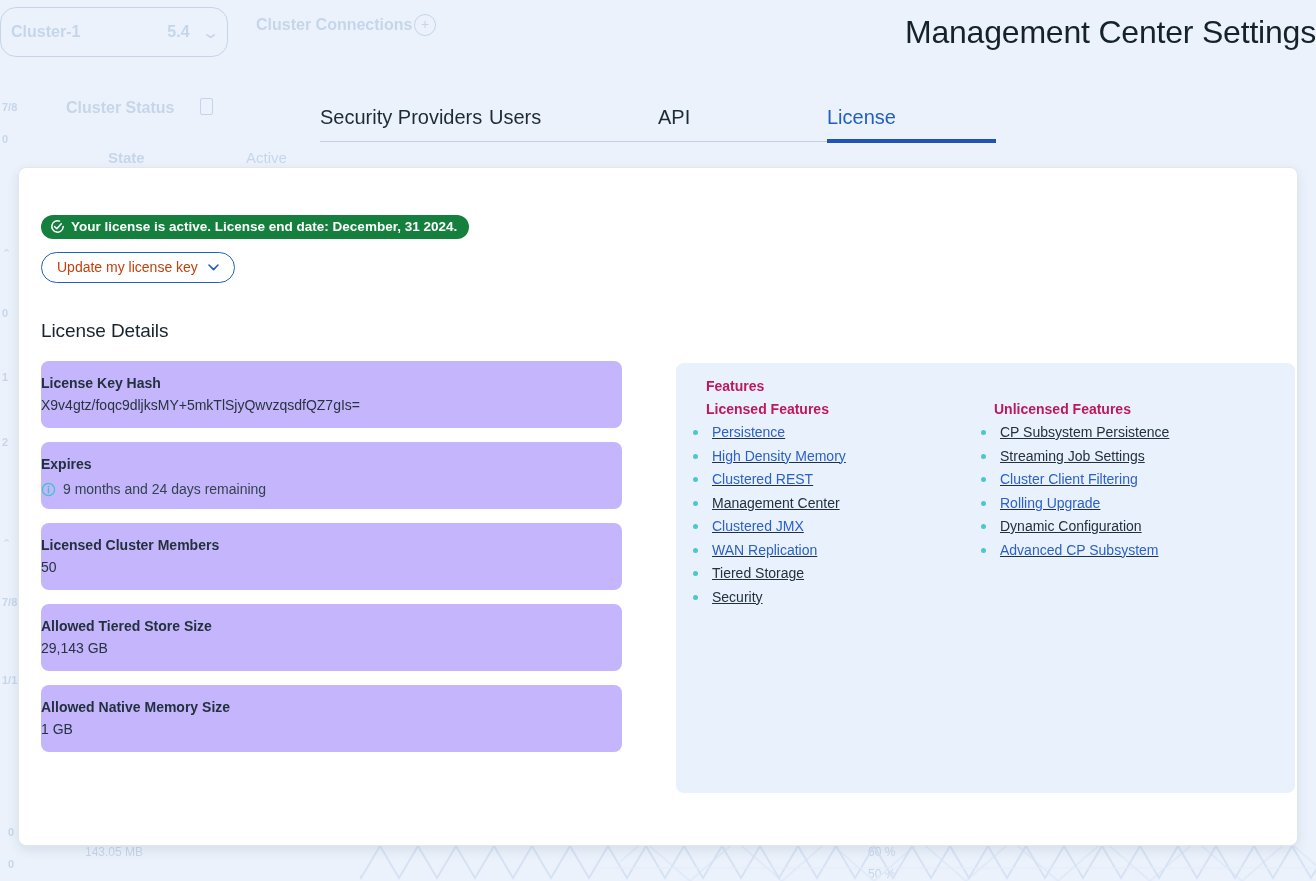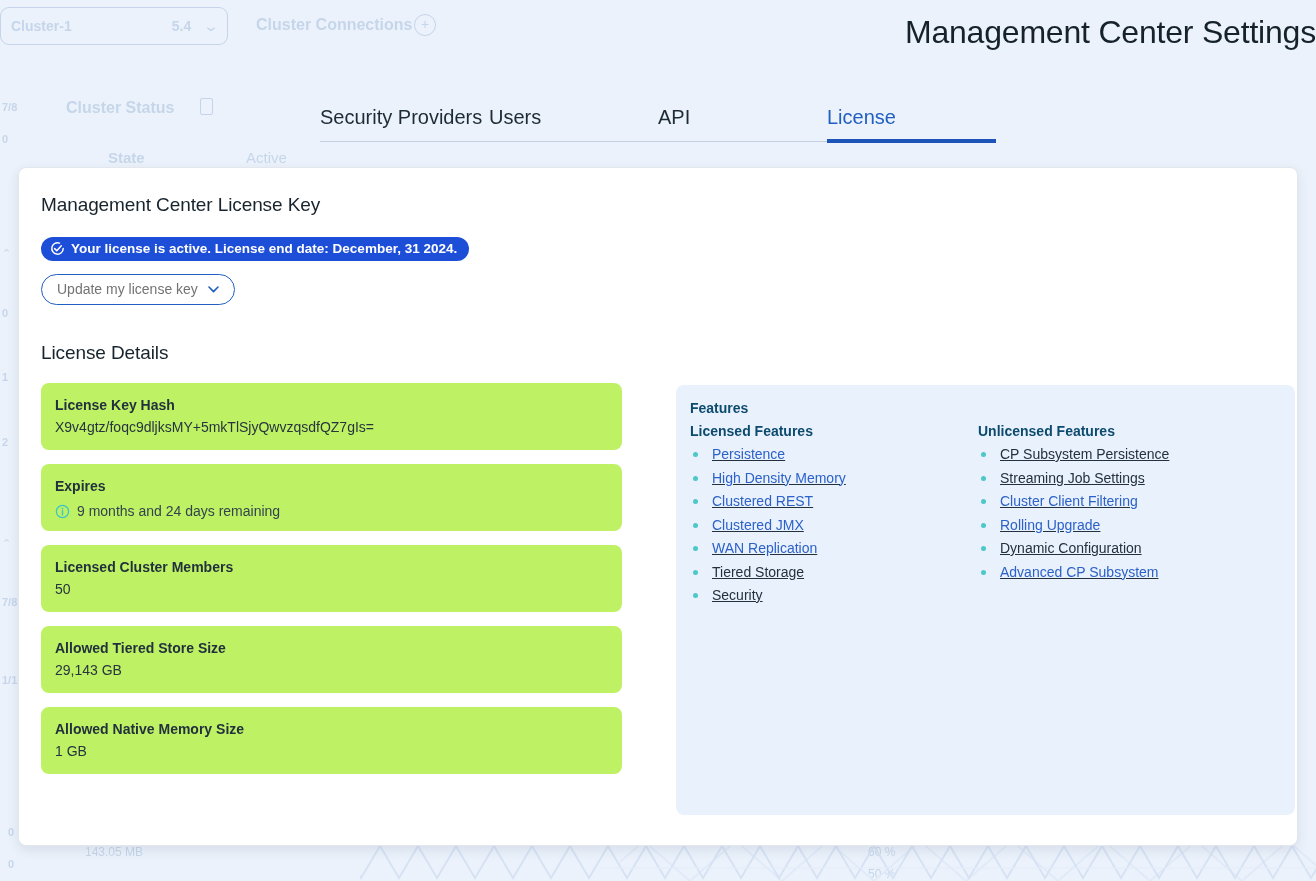--- a/index.html
+++ b/index.html
@@ -8,24 +8,24 @@
     width:1316px; height:881px; position:relative; overflow:hidden;
     background:#ebf2fb;
     font-family:"Liberation Sans", sans-serif;
     color:#22313d;
   }
 
   
   .bg { position:absolute; z-index:0; color:rgba(140,168,208,0.38); }
   .bg-bold { font-weight:700; }
   .cluster-select {
-    left:0; top:7px; width:228px; height:38px;
-    border:1px solid rgba(150,175,212,.45); border-radius:9px;
+    left:0; top:7px; width:228px; height:50px;
+    border:1px solid rgba(150,175,212,.45); border-radius:16px;
     display:flex; align-items:center; padding:0 10px;
-    font-size:14px; font-weight:700;
+    font-size:16px; font-weight:700;
   }
   .cluster-select .ver { margin-left:auto; margin-right:14px; font-weight:700; }
   .cluster-select .chev { font-weight:400; transform:scaleX(1.4); }
   .bg-conn  { left:256px; top:16px; font-size:16px; }
   .bg-conn-icon { left:414px; top:14px; width:22px; height:22px; border:1.5px solid rgba(150,175,212,.45); border-radius:50%; font-size:14px; line-height:19px; text-align:center; font-weight:400;}
   .bg-status { left:66px; top:99px; font-size:16px; }
   .bg-doc { left:200px; top:98px; width:13px; height:17px; border:1.5px solid rgba(150,175,212,.45); border-radius:2px; }
   .bg-state { left:108px; top:149px; font-size:15px; }
   .bg-active { left:246px; top:149px; font-size:15px; font-weight:400; }
   .lf { left:2px; font-size:11px; font-weight:700; }
@@ -64,49 +64,49 @@
   .modal {
     position:absolute; left:18px; top:167px; width:1280px; height:679px; z-index:2;
     background:#ffffff; border:1px solid #e3e7ec; border-radius:8px;
     box-shadow:0 4px 12px rgba(30,50,90,.10);
     padding:26px 22px;
   }
   h2 { font-size:19px; font-weight:400; color:#17242e; margin:0; letter-spacing:-0.1px; }
 
   .badge {
     display:inline-flex; align-items:center; gap:6px;
-    background:#1d4ed8; color:#ffffff;
+    background:#15803d; color:#ffffff;
     font-size:13.5px; font-weight:700;
     padding:4px 12px 5px 9px; border-radius:13px; margin-top:21px;
   }
   .badge svg { display:block; }
 
   .update-btn {
     display:inline-flex; align-items:center; gap:10px; margin-top:13px;
     background:#ffffff; border:1.5px solid #2160c2; border-radius:16px;
-    color:#737373; font-size:14px; font-weight:500; font-family:inherit;
+    color:#c2410c; font-size:14px; font-weight:500; font-family:inherit;
     padding:6px 15px 7px; cursor:pointer;
   }
   .update-btn svg { display:block; }
 
   .details-heading { margin-top:37px; }
   .details { position:relative; margin-top:19px; height:434px; }
 
   .cards { position:absolute; left:0; top:0; width:581px; display:flex; flex-direction:column; gap:14px; }
-  .info-card { background:#bef264; border-radius:8px; padding:11px 14px 12px; }
+  .info-card { background:#c4b5fd; border-radius:8px; padding:11px 0 12px; }
   .info-card .label { font-weight:700; font-size:14px; line-height:22px; color:#22313d; }
   .info-card .value { font-size:14px; line-height:22px; color:#27343f; }
   .note { display:flex; align-items:center; gap:7px; margin-top:6px; font-size:14px; color:#33434e; }
   .note svg { display:block; flex:none; }
 
   .features-panel {
     position:absolute; left:635px; top:2px; width:619px; height:430px;
     background:#e9f1fc; border-radius:8px; padding:12px 14px;
   }
-  .panel-heading, .fcol-heading { font-weight:700; font-size:14px; line-height:23px; color:#0c4a6e; }
+  .panel-heading, .fcol-heading { font-weight:700; font-size:14px; line-height:23px; color:#be185d;margin-left:16px; }
   .features-cols { display:flex; }
   .fcol { width:288px; }
   ul.features { list-style:none; margin:0; padding:0;text-decoration:underline; }
   li.feature-item { display:flex; align-items:center; font-size:14px; line-height:23.5px; color:#22313d; }
   .bullet { width:5px; height:5px; border-radius:50%; background:#4cc7ca; margin:0 14px 0 3px; flex:none; }
   li.feature-item.link .feature-label { color:#2b61c9; cursor:pointer; }
 </style>
 </head>
 <body>
 
@@ -165,21 +165,20 @@
     <div class="tab">
       <span class="tab-label">API</span>
     </div>
     <div class="tab active">
       <span class="tab-label">License</span>
     </div>
   </div>
 
 <div class="modal">
 
-  <h2>Management Center License Key</h2>
 
   <div>
     <div class="badge">
       <svg width="15" height="15" viewBox="0 0 15 15">
         <path d="M13.2 7.5 A5.7 5.7 0 1 1 9.5 2.1" fill="none" stroke="#ffffff" stroke-width="1.5" stroke-linecap="round"></path>
         <polyline points="4.6,7.6 6.8,9.7 11.3,4.7" fill="none" stroke="#ffffff" stroke-width="1.5" stroke-linecap="round" stroke-linejoin="round"></polyline>
       </svg>
       <span>Your license is active. License end date: December, 31 2024.</span>
     </div>
   </div>
@@ -243,20 +242,24 @@
                 <span class="feature-label">Persistence</span>
               </li>
               <li class="feature-item link">
                 <span class="bullet"></span>
                 <span class="feature-label">High Density Memory</span>
               </li>
               <li class="feature-item link">
                 <span class="bullet"></span>
                 <span class="feature-label">Clustered REST</span>
               </li>
+              <li class="feature-item">
+                <span class="bullet"></span>
+                <span class="feature-label">Management Center</span>
+              </li>
               <li class="feature-item link">
                 <span class="bullet"></span>
                 <span class="feature-label">Clustered JMX</span>
               </li>
               <li class="feature-item link">
                 <span class="bullet"></span>
                 <span class="feature-label">WAN Replication</span>
               </li>
               <li class="feature-item">
                 <span class="bullet"></span>

